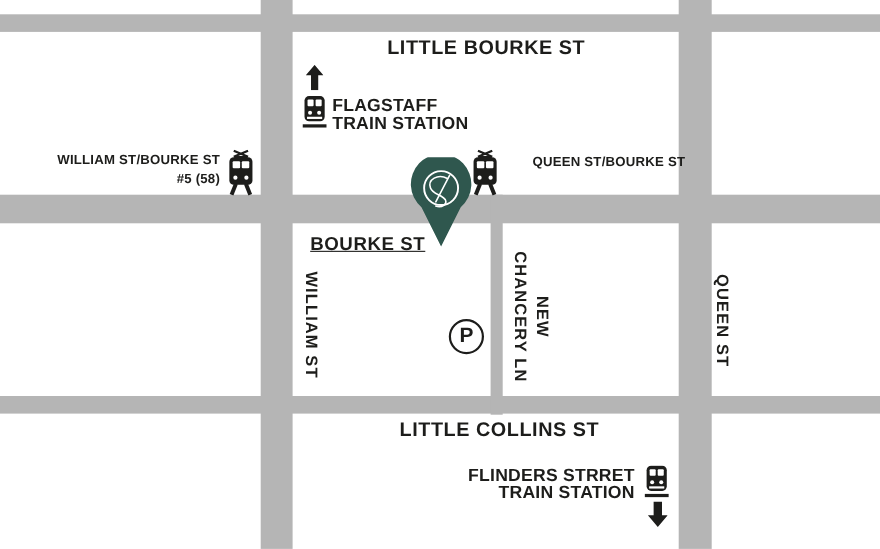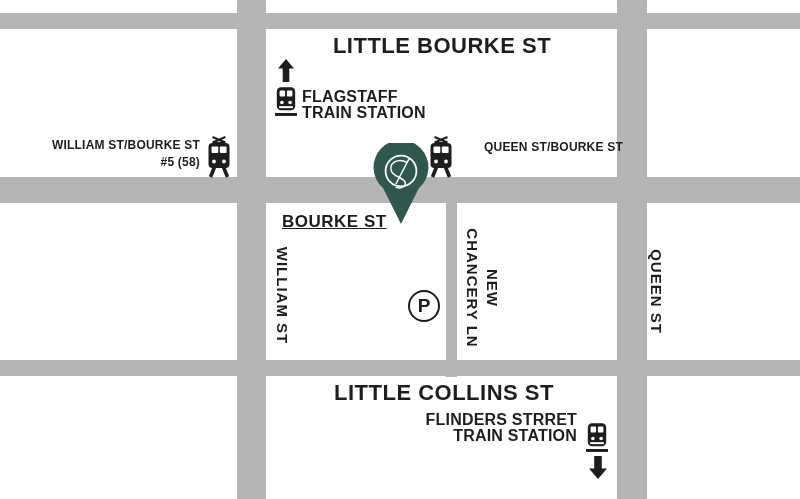--- a/index.html
+++ b/index.html
@@ -9,21 +9,21 @@
     --bg:#ffffff;
   }
   html,body{margin:0;padding:0;background:var(--bg);}
   .map{
     position:relative;width:800px;height:499px;background:var(--bg);
     font-family:"Liberation Sans",sans-serif;color:var(--ink);
     overflow:hidden;
   }
   .street{position:absolute;background:var(--street);}
   .t{position:absolute;font-weight:bold;white-space:nowrap;color:var(--ink);}
-  .title{font-size:22px;letter-spacing:0.5px;text-align:center;}
+  .title{font-size:18px;letter-spacing:0.5px;text-align:center;}
   .stop{font-size:12px;line-height:17px;letter-spacing:0.2px;}
   .station{font-size:16px;line-height:15.5px;letter-spacing:0.2px;}
   .vert{transform:rotate(90deg);font-size:15px;letter-spacing:1px;text-align:center;white-space:nowrap;}
   .vert2{line-height:20px;}
   .icon{position:absolute;color:var(--ink);}
   .p-badge{
     position:absolute;left:408px;top:290px;width:32px;height:32px;
     border:2.5px solid var(--ink);border-radius:50%;box-sizing:border-box;
     display:flex;align-items:center;justify-content:center;
     font-weight:bold;font-size:19px;background:var(--bg);
@@ -108,23 +108,23 @@
     <div>NEW</div>
     <div>CHANCERY LN</div>
   </div>
 
   <div class="t vert" style="left:606px;top:283px;width:100px;height:17px;">QUEEN ST</div>
 
   <div class="p-badge">
     <span>P</span>
   </div>
 
-  <div class="t title" style="left:267px;top:380px;width:354px;">LITTLE COLLINS ST</div>
+  <div class="t title" style="left:277px;top:380px;width:354px;">LITTLE COLLINS ST</div>
 
-  <div class="t station" style="left:377px;top:412px;width:200px;text-align:right;">
+  <div class="t station" style="left:377px;top:425px;width:200px;text-align:right;">
     <div>FLINDERS STRRET</div>
     <div>TRAIN STATION</div>
   </div>
   <svg class="icon" style="left:586px;top:423px;" width="22" height="30" viewBox="0 0 24 32">
     <rect x="2" y="0" width="20" height="25" rx="4.5" fill="var(--ink)"></rect>
     <rect x="5" y="3.5" width="6" height="6.5" rx="1" fill="#fff"></rect>
     <rect x="13" y="3.5" width="6" height="6.5" rx="1" fill="#fff"></rect>
     <circle cx="7.5" cy="16.5" r="2" fill="#fff"></circle>
     <circle cx="16.5" cy="16.5" r="2" fill="#fff"></circle>
     <rect x="4.5" y="20.5" width="15" height="2.2" fill="#fff"></rect>

